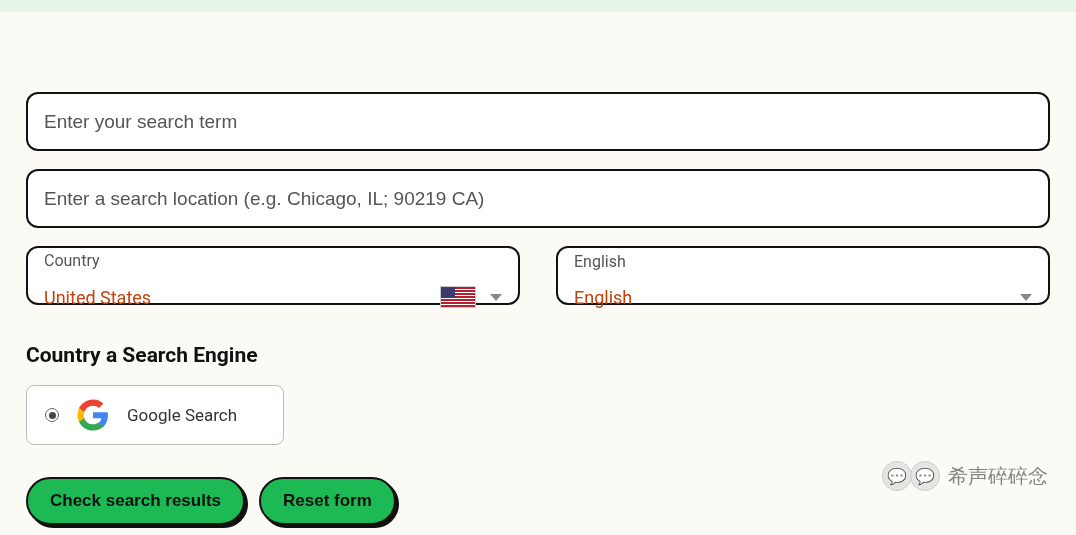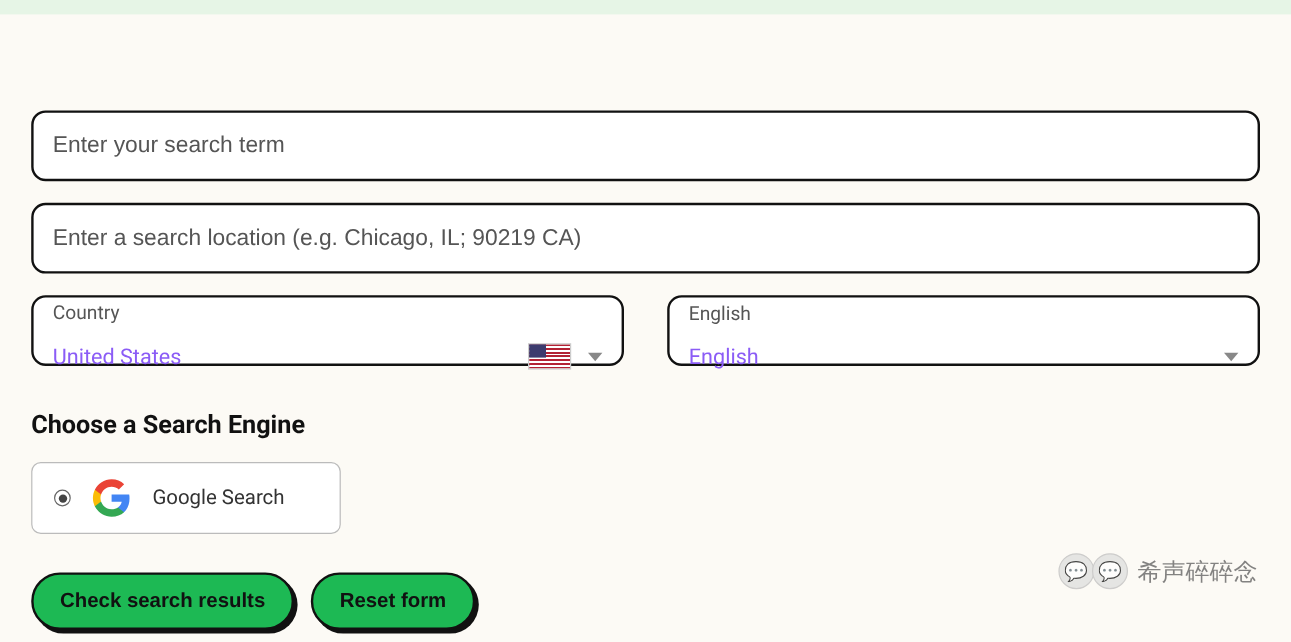--- a/index.html
+++ b/index.html
@@ -5,21 +5,21 @@
     * { box-sizing: border-box; margin: 0; padding: 0; }
     body { font-family: -apple-system, BlinkMacSystemFont, "Segoe UI", Roboto, Arial, sans-serif; background: #fcfaf5; width: 1076px; height: 535px; overflow: hidden; position: relative; }
     .top-strip { height: 12px; background: #e6f5e6; }
     .container { padding: 80px 26px 0; }
     .text-input { width: 100%; height: 59px; border: 2px solid #111; border-radius: 12px; padding: 0 16px; font-size: 19px; color: #555; background: #fff; margin-bottom: 18px; outline: none; }
     .text-input::placeholder { color: #555; }
     .select-row { display: flex; gap: 36px; margin-bottom: 38px; }
     .select-wrap { position: relative; flex: 1; height: 59px; border: 2px solid #111; border-radius: 12px; background: #fff; padding: 8px 16px 0; display: flex; flex-direction: column; justify-content: center; cursor: pointer; }
     .select-label { font-size: 16px; color: #555; margin-bottom: 16px; }
     .select-value-row { display: flex; align-items: center; justify-content: space-between; }
-    .select-value { font-size: 18px; color: #8b5cf6; }
+    .select-value { font-size: 18px; color: #c2410c; }
     .select-right { display: flex; align-items: center; gap: 14px; }
     .flag-us { width: 36px; height: 22px; border: 1px solid #ccc; background: linear-gradient(to bottom, #b22234 0%, #b22234 7.7%, #fff 7.7%, #fff 15.4%, #b22234 15.4%, #b22234 23.1%, #fff 23.1%, #fff 30.8%, #b22234 30.8%, #b22234 38.5%, #fff 38.5%, #fff 46.2%, #b22234 46.2%, #b22234 53.9%, #fff 53.9%, #fff 61.6%, #b22234 61.6%, #b22234 69.3%, #fff 69.3%, #fff 77%, #b22234 77%, #b22234 84.7%, #fff 84.7%, #fff 92.4%, #b22234 92.4%, #b22234 100%); position: relative; }
     .flag-us::before { content: ""; position: absolute; top: 0; left: 0; width: 14px; height: 11px; background: #3c3b6e; }
     .chevron-down { width: 0; height: 0; border-left: 6px solid transparent; border-right: 6px solid transparent; border-top: 7px solid #888; }
     .section-title { font-size: 21px; font-weight: 700; color: #111; margin-bottom: 18px; }
     .engine-row { display: flex; gap: 32px; margin-bottom: 32px; }
     .engine-card { display: flex; align-items: center; gap: 16px; border: 1px solid #bbb; border-radius: 8px; padding: 12px 18px; width: 258px; height: 60px; background: #fff; cursor: pointer; }
     .radio { width: 14px; height: 14px; border-radius: 50%; border: 1px solid #666; display: flex; align-items: center; justify-content: center; flex-shrink: 0; }
     .radio.checked::after { content: ""; width: 7px; height: 7px; border-radius: 50%; background: #444; }
     .engine-logo { width: 36px; height: 36px; display: flex; align-items: center; justify-content: center; }
@@ -57,21 +57,21 @@
       <div class="select-label">English</div>
       <div class="select-value-row">
         <span class="select-value">English</span>
         <div class="select-right">
           <div class="chevron-down"></div>
         </div>
       </div>
     </div>
   </div>
 
-  <div class="section-title">Choose a Search Engine</div>
+  <div class="section-title">Country a Search Engine</div>
 
   <div class="engine-row">
     <label class="engine-card">
       <span class="radio checked"></span>
       <span class="engine-logo">
         <svg viewBox="0 0 48 48" width="34" height="34">
           <path fill="#4285F4" d="M45.1 24.5c0-1.6-.1-3.1-.4-4.5H24v8.5h11.9c-.5 2.8-2.1 5.1-4.4 6.7v5.6h7.1c4.2-3.8 6.5-9.5 6.5-16.3z"></path>
           <path fill="#34A853" d="M24 46c6 0 11-2 14.6-5.3l-7.1-5.6c-2 1.3-4.5 2.1-7.5 2.1-5.8 0-10.7-3.9-12.4-9.1H4.3v5.7C7.9 41 15.3 46 24 46z"></path>
           <path fill="#FBBC05" d="M11.6 28.1c-.4-1.3-.7-2.7-.7-4.1s.2-2.8.7-4.1v-5.7H4.3C2.8 17.3 2 20.6 2 24s.8 6.7 2.3 9.8l7.3-5.7z"></path>
           <path fill="#EA4335" d="M24 10.8c3.3 0 6.2 1.1 8.5 3.3l6.3-6.3C34.9 4.2 30 2 24 2 15.3 2 7.9 7 4.3 14.2l7.3 5.7c1.7-5.2 6.6-9.1 12.4-9.1z"></path>

